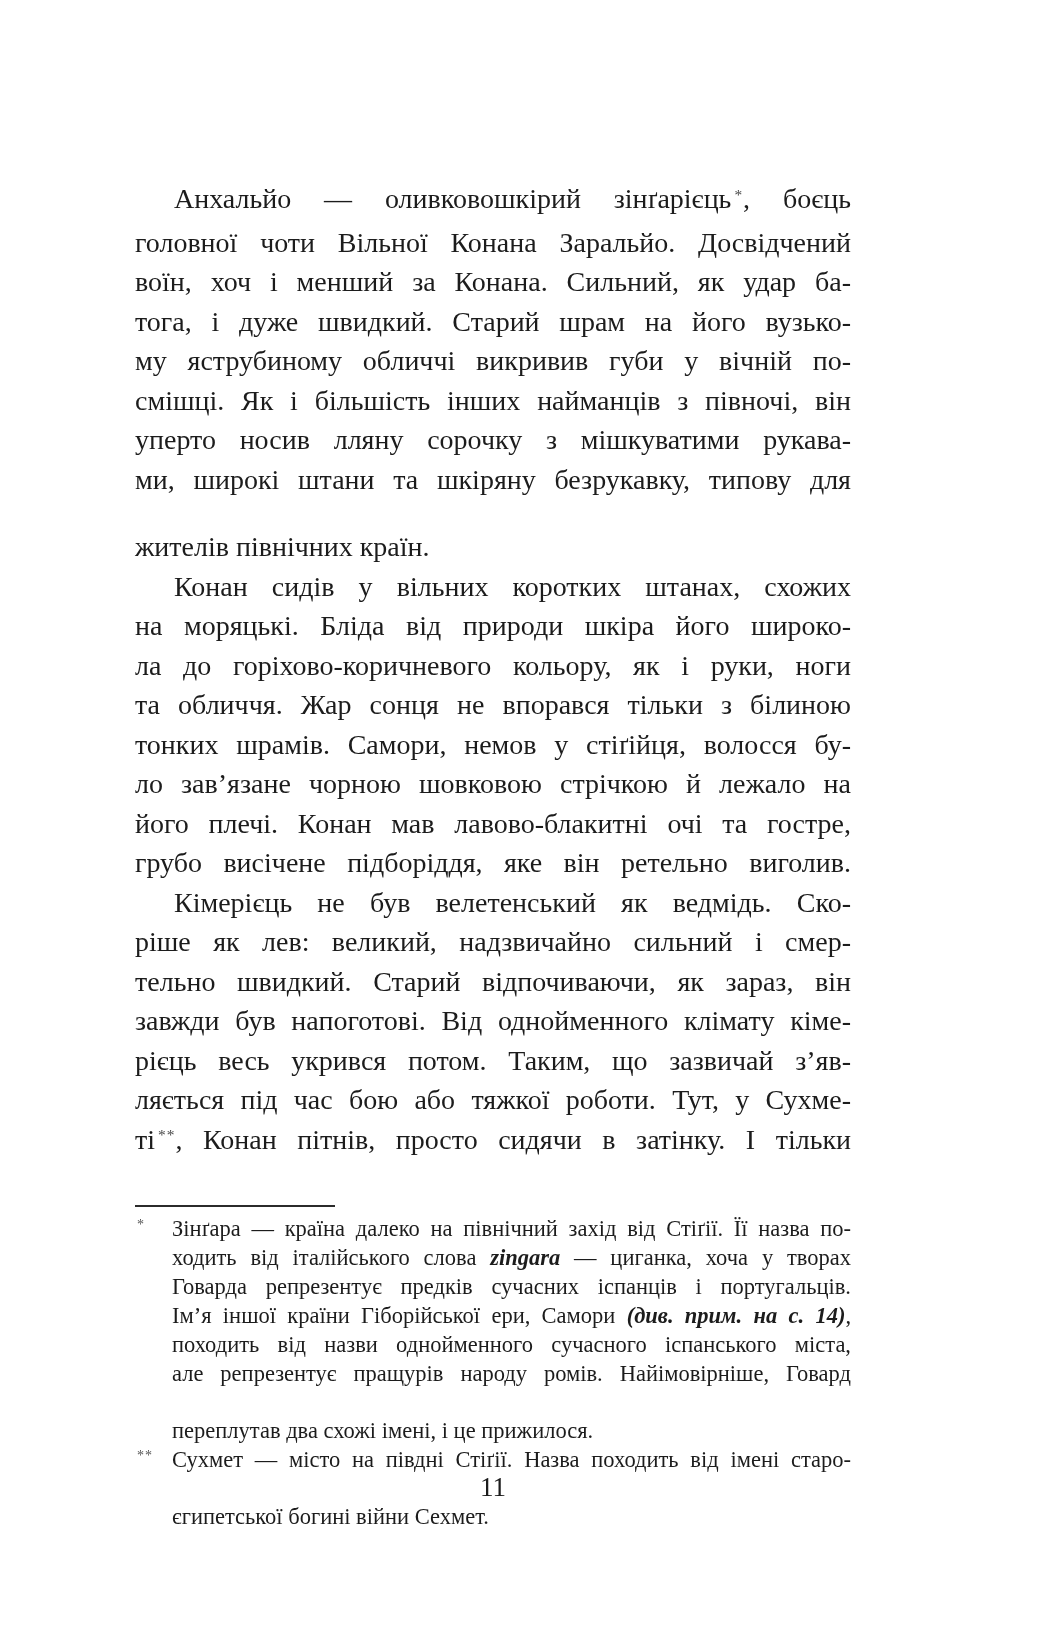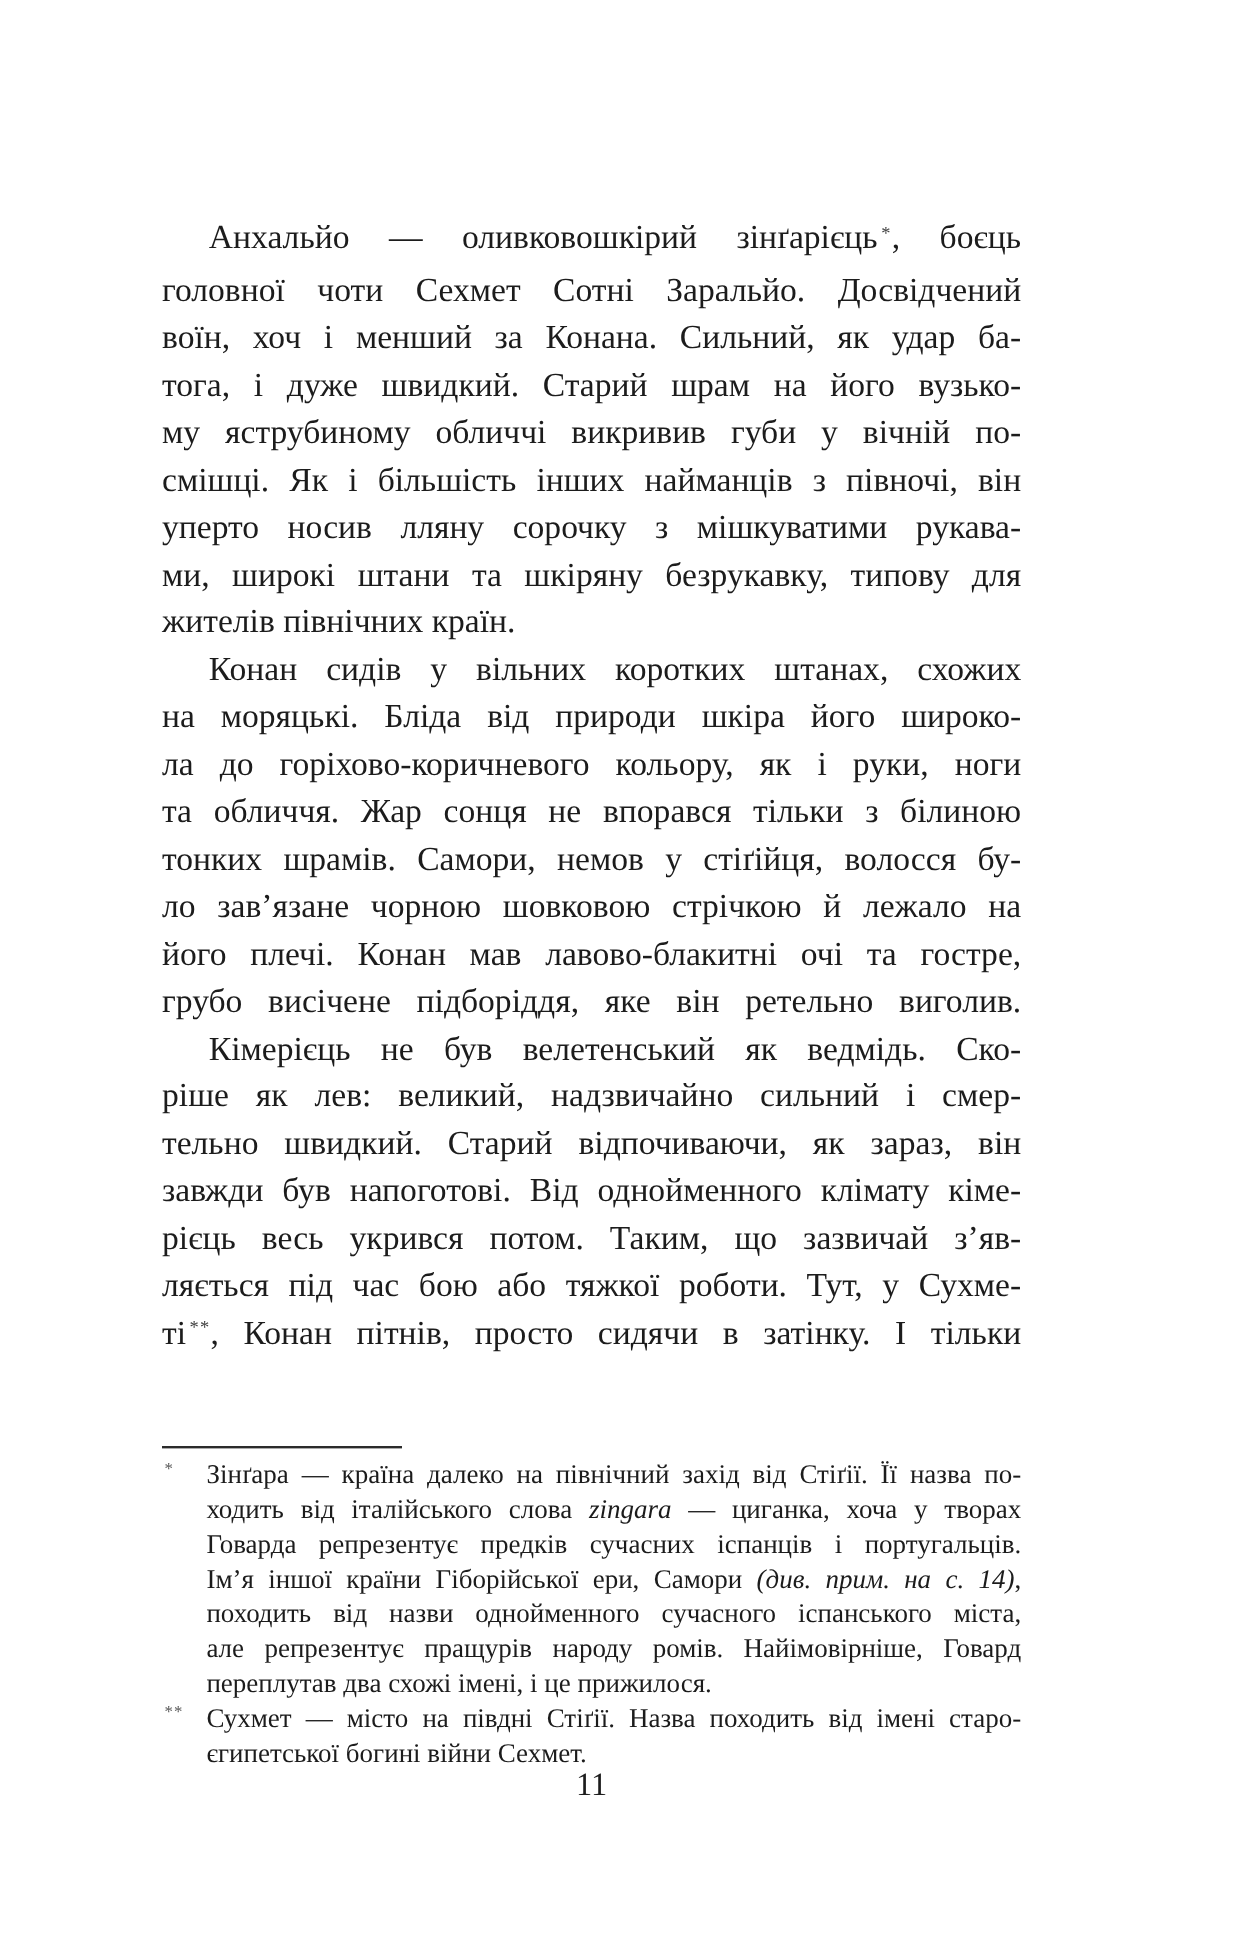--- a/index.html
+++ b/index.html
@@ -24,34 +24,36 @@
     font-size: 28px;
     line-height: 39.5px;
   }
   .line {
     text-align: justify;
     text-align-last: justify;
   }
   .line.end {
     text-align: center;
     text-align-last: left;
+    margin-top: 28px;
   }
   .line.first {
     text-indent: 39px;
   }
   .sup {
     font-size: 0.55em;
     position: relative;
     top: -0.55em;
     margin-left: 3px;
     color: #454545;
     letter-spacing: 1px;
   }
   .it {
     font-style: italic;
+    font-weight: bold;
   }
   .divider {
     position: absolute;
     left: 135px;
     top: 1205px;
     width: 200px;
     height: 2px;
     background: #2b2b2b;
   }
   .footnotes {
@@ -85,21 +87,21 @@
     font-size: 27px;
   }
 </style>
 </head>
 <body>
 
 <div class="page">
   <div class="body-text" id="body-text">
       <div>
         <div class="line first"><span>Анхальйо — оливковошкірий зінґарієць</span><span class="sup">*</span><span>, боєць</span></div>
-        <div class="line"><span>головної чоти Сехмет Сотні Заральйо. Досвідчений</span></div>
+        <div class="line"><span>головної чоти Вільної Конана Заральйо. Досвідчений</span></div>
         <div class="line"><span>воїн, хоч і менший за Конана. Сильний, як удар ба-</span></div>
         <div class="line"><span>тога, і дуже швидкий. Старий шрам на його вузько-</span></div>
         <div class="line"><span>му яструбиному обличчі викривив губи у вічній по-</span></div>
         <div class="line"><span>смішці. Як і більшість інших найманців з півночі, він</span></div>
         <div class="line"><span>уперто носив лляну сорочку з мішкуватими рукава-</span></div>
         <div class="line"><span>ми, широкі штани та шкіряну безрукавку, типову для</span></div>
         <div class="line end"><span>жителів північних країн.</span></div>
       </div>
       <div>
         <div class="line first"><span>Конан сидів у вільних коротких штанах, схожих</span></div>

